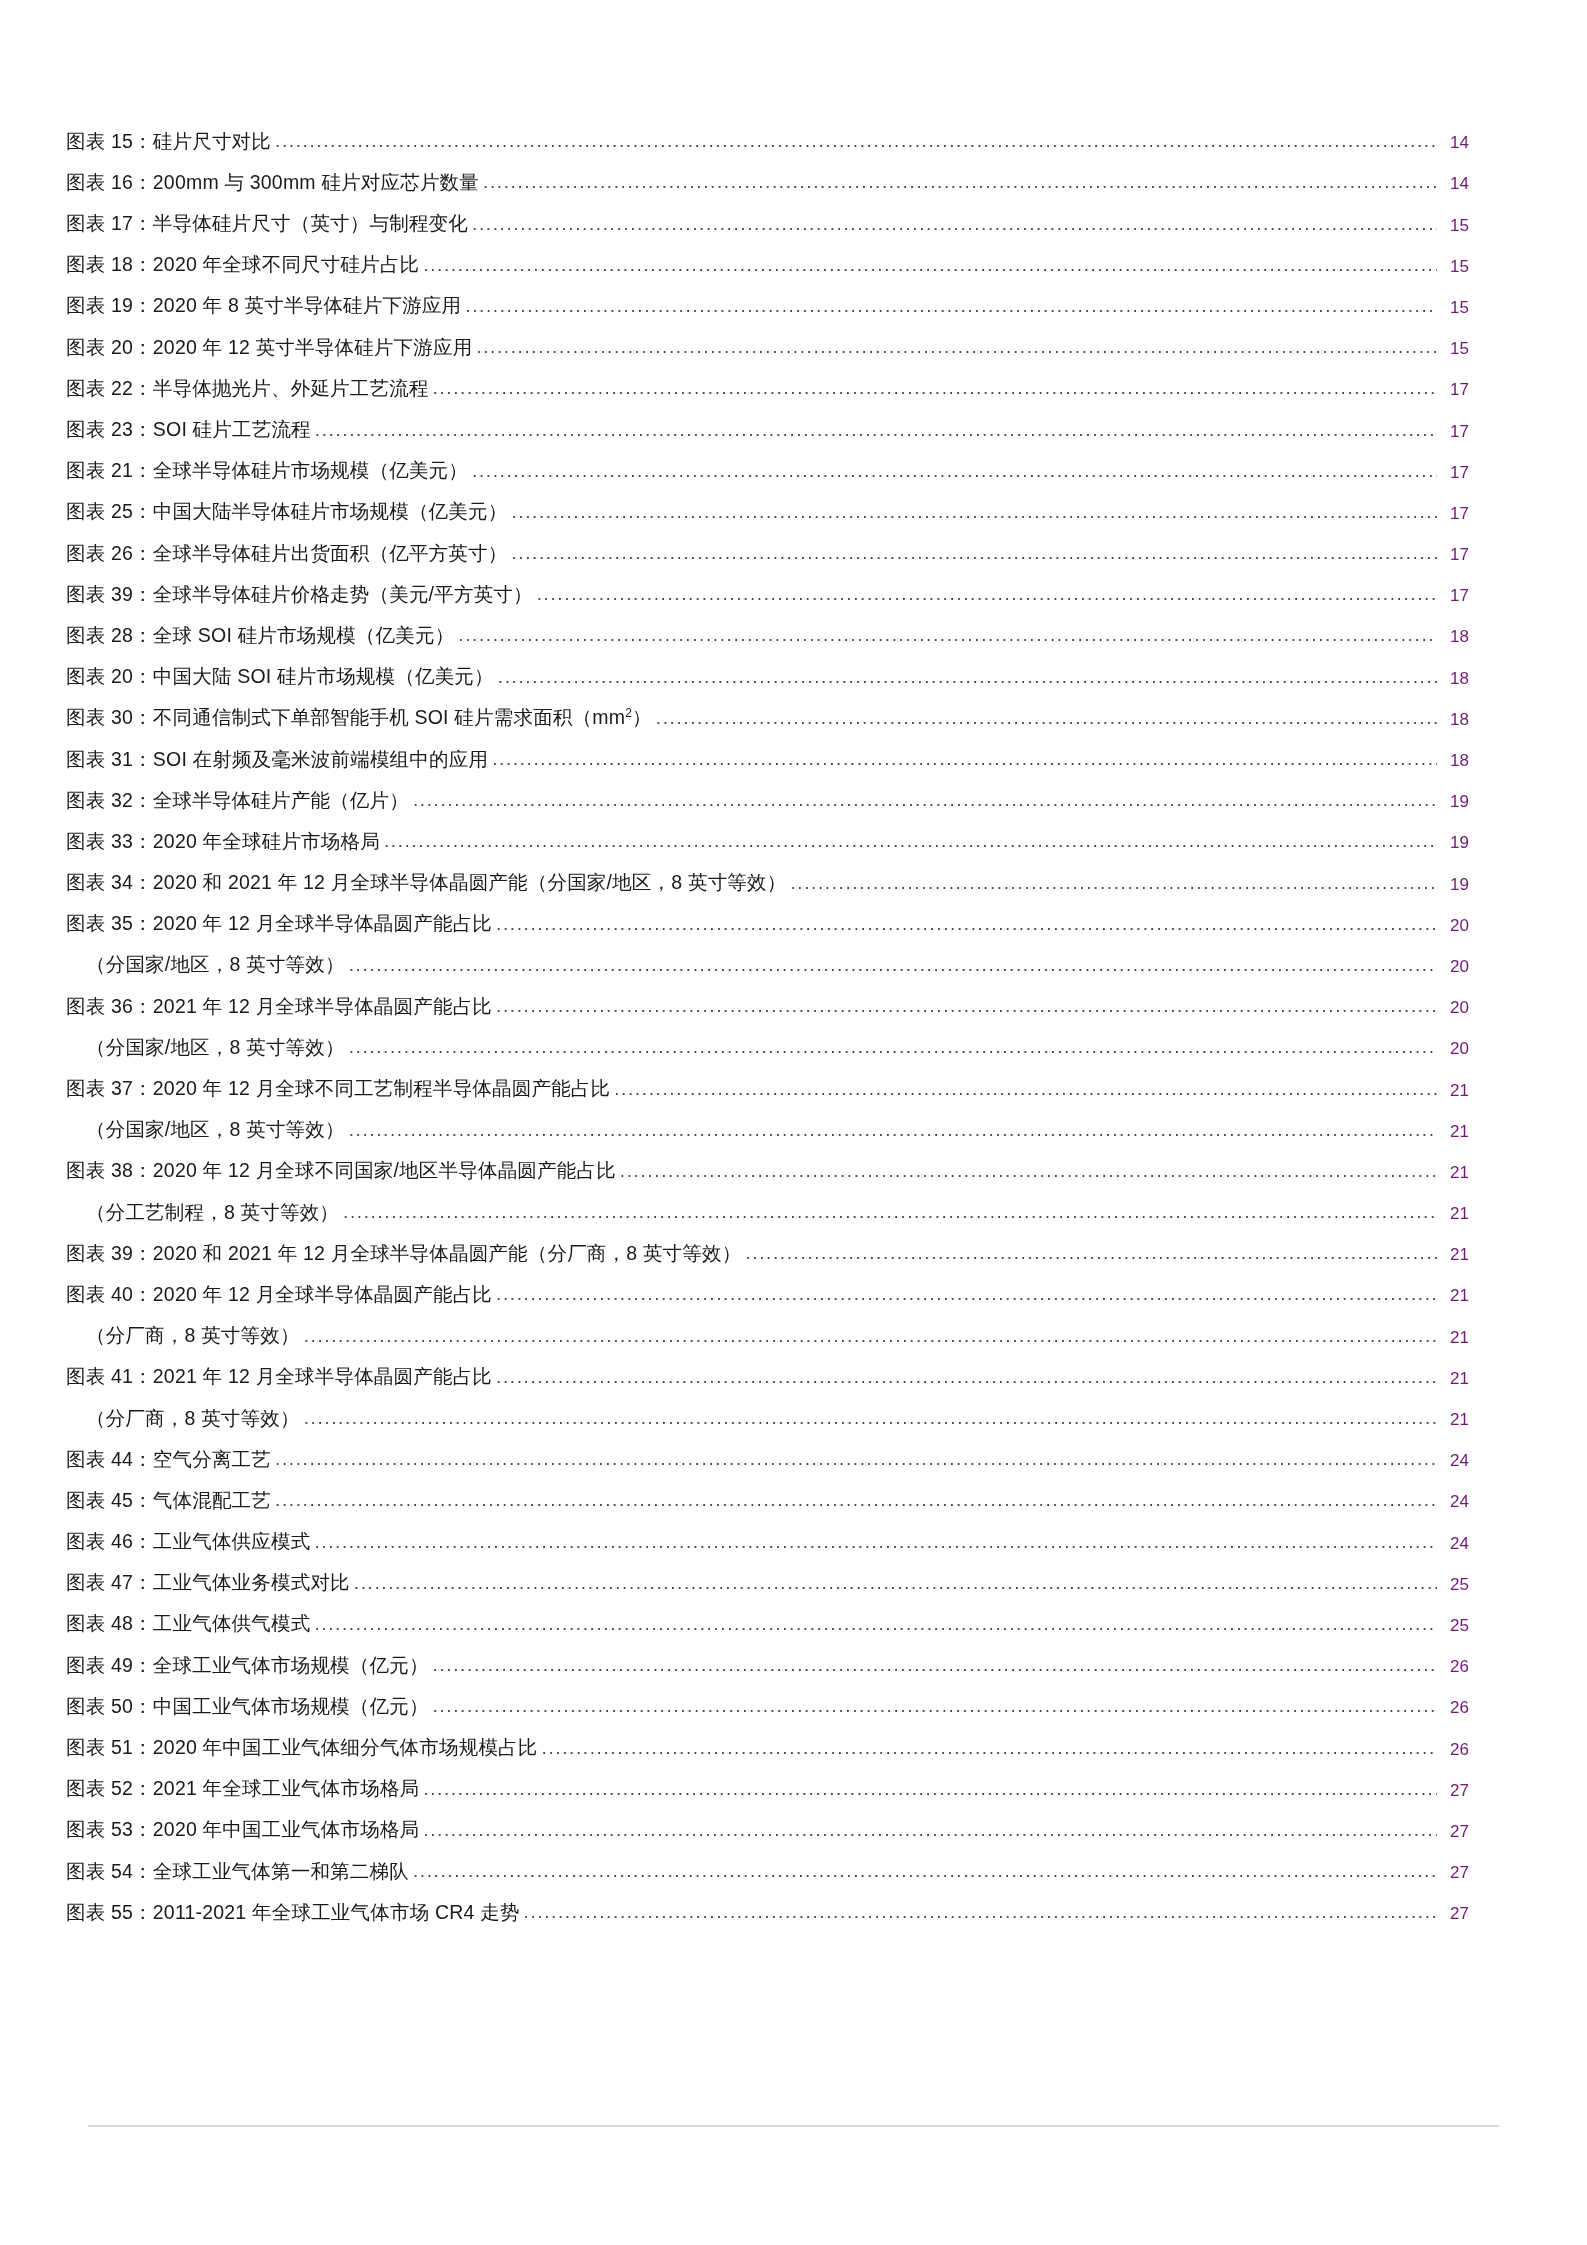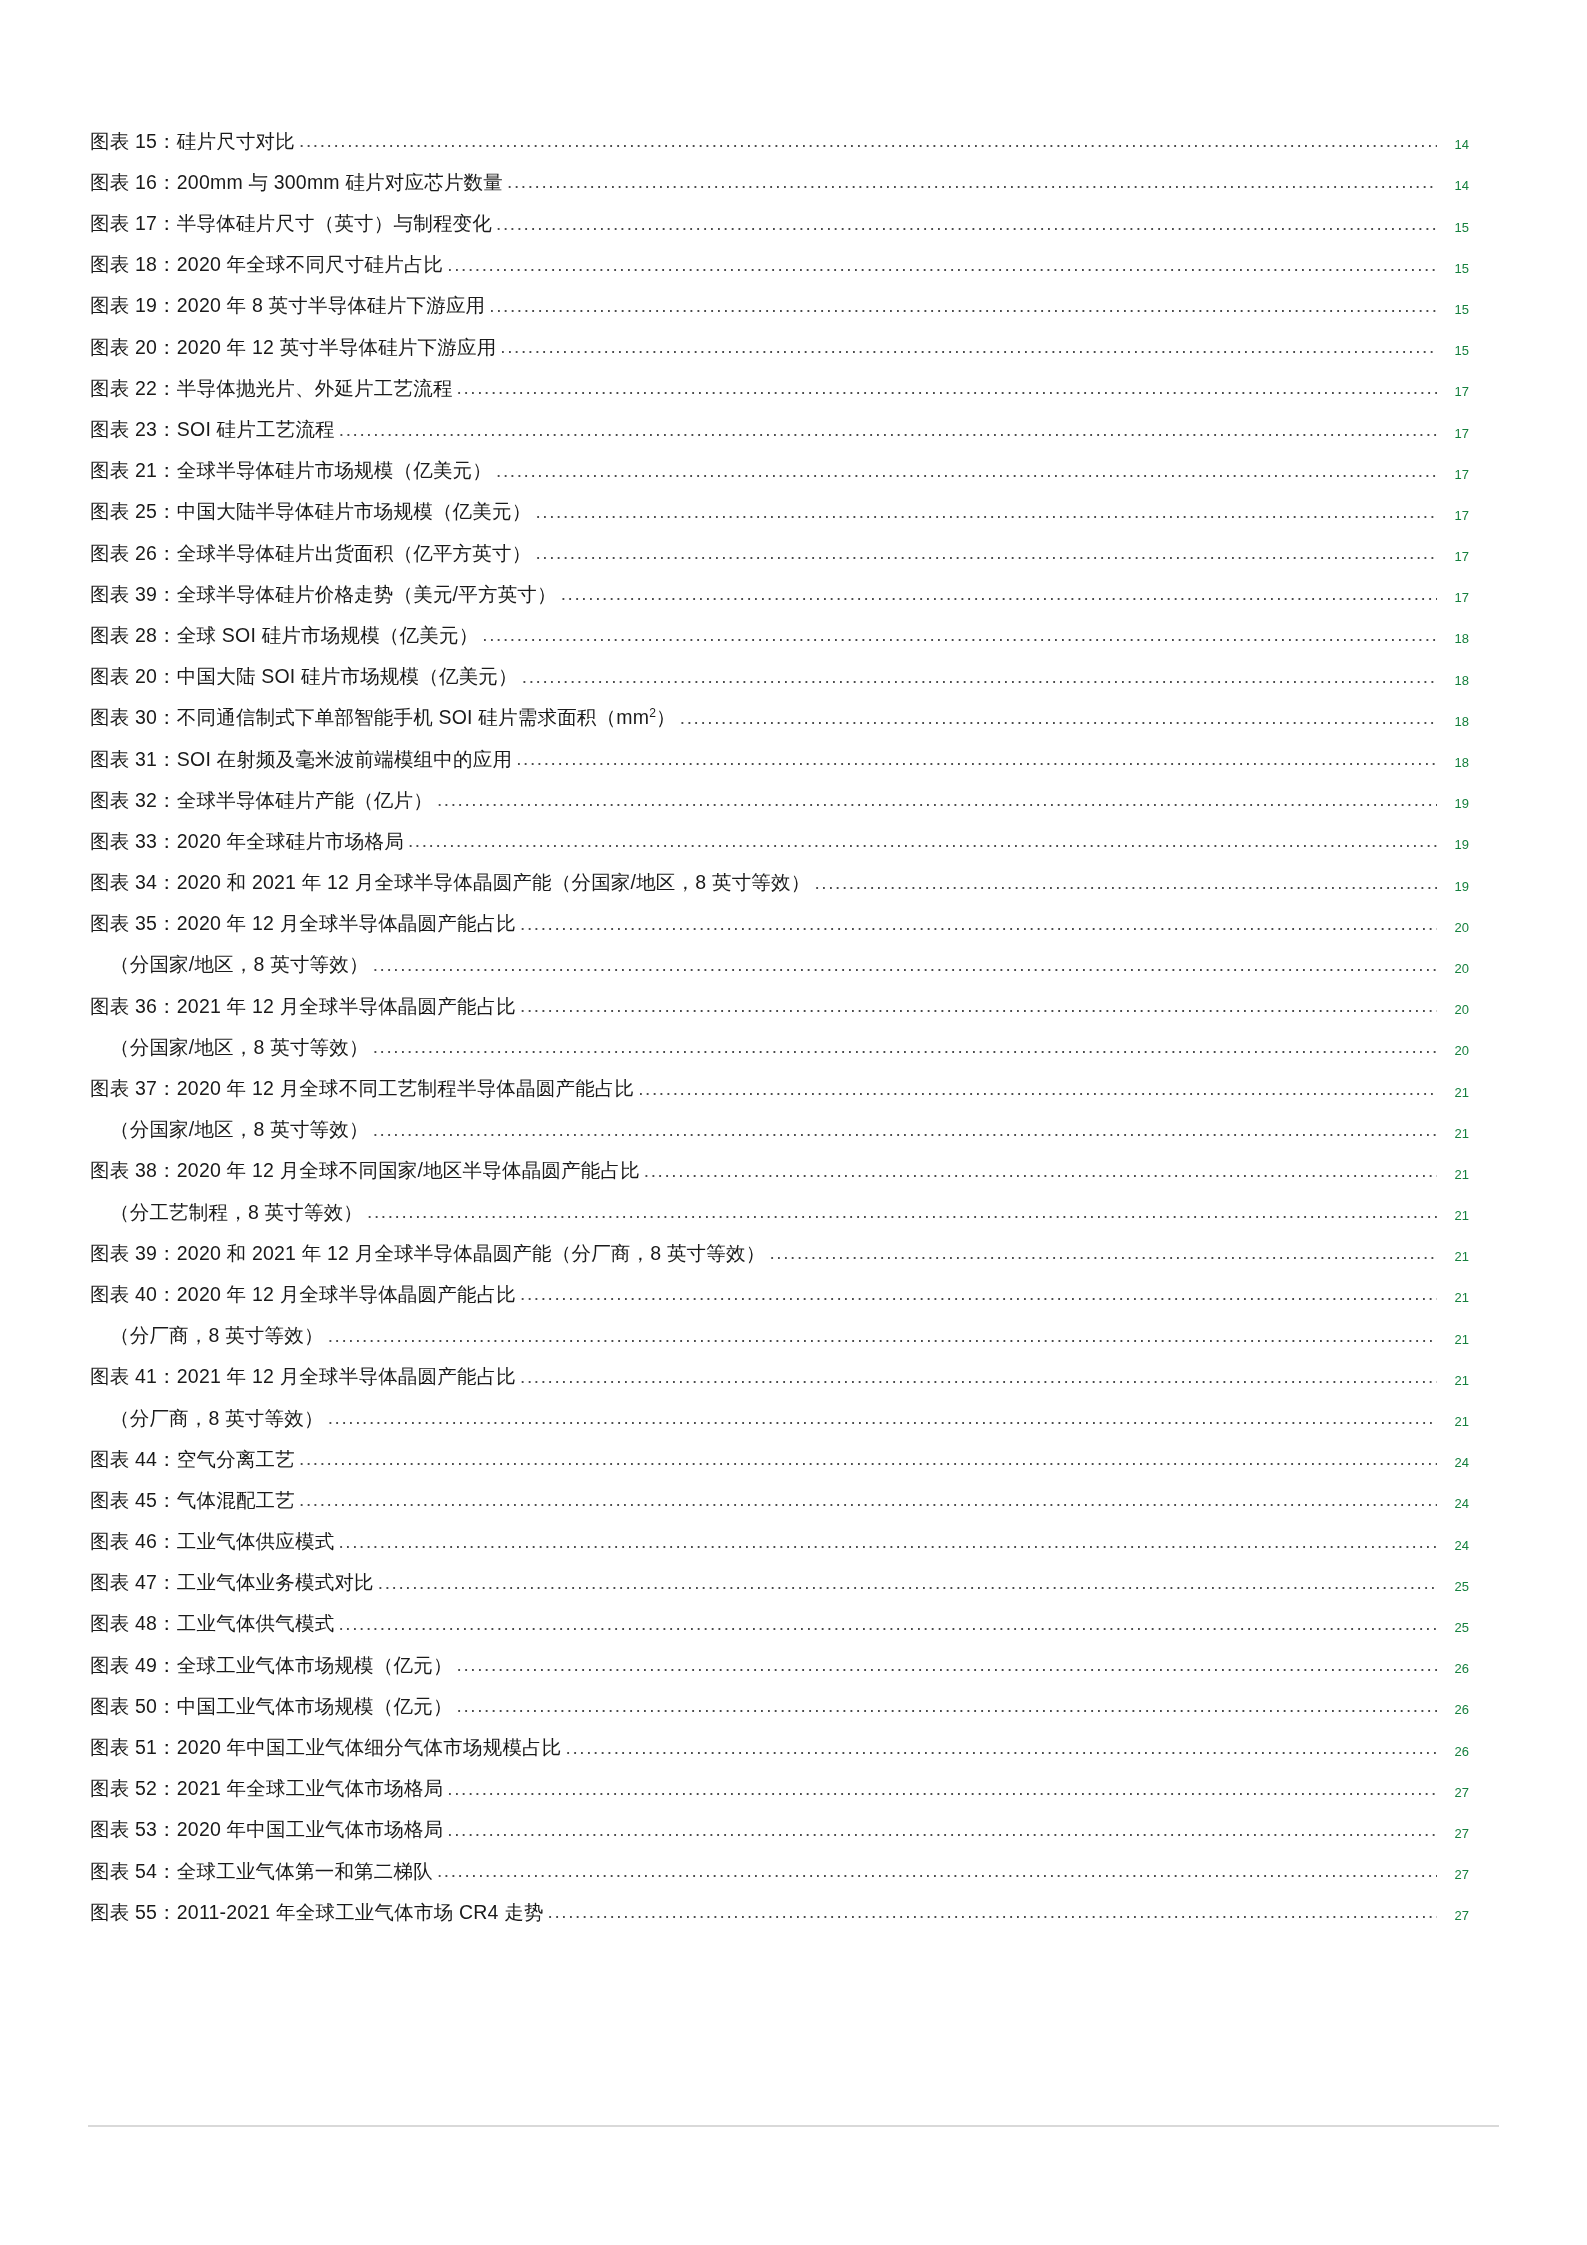--- a/index.html
+++ b/index.html
@@ -12,21 +12,21 @@
     height: 2245px;
     font-family: "Liberation Sans", "DejaVu Sans", sans-serif;
     color: #000000;
     position: relative;
   }
   .page {
     position: relative;
     width: 1587px;
     height: 2245px;
     box-sizing: border-box;
-    padding: 110px 118px 0 90px;
+    padding: 110px 118px 0 66px;
   }
   .toc-list {
     list-style: none;
     margin: 0;
     padding: 0;
   }
   .toc-entry {
     display: flex;
     align-items: flex-end;
     font-size: 19.5px;
@@ -57,22 +57,22 @@
     color: #4a4a4a;
     white-space: nowrap;
   }
   .toc-entry.cont .dots::after {
     content: "........................................................................................................................................................................................................................................................";
   }
   .toc-entry .page-num {
     flex: 0 0 auto;
     width: 30px;
     text-align: right;
-    font-size: 13px;
-    color: #15803d;
+    font-size: 17px;
+    color: #701a75;
   }
   
   .toc-entry.cont .label {
     padding-left: 20px;
   }
   .footer-rule {
     position: absolute;
     left: 88px;
     right: 88px;
     bottom: 118px;

